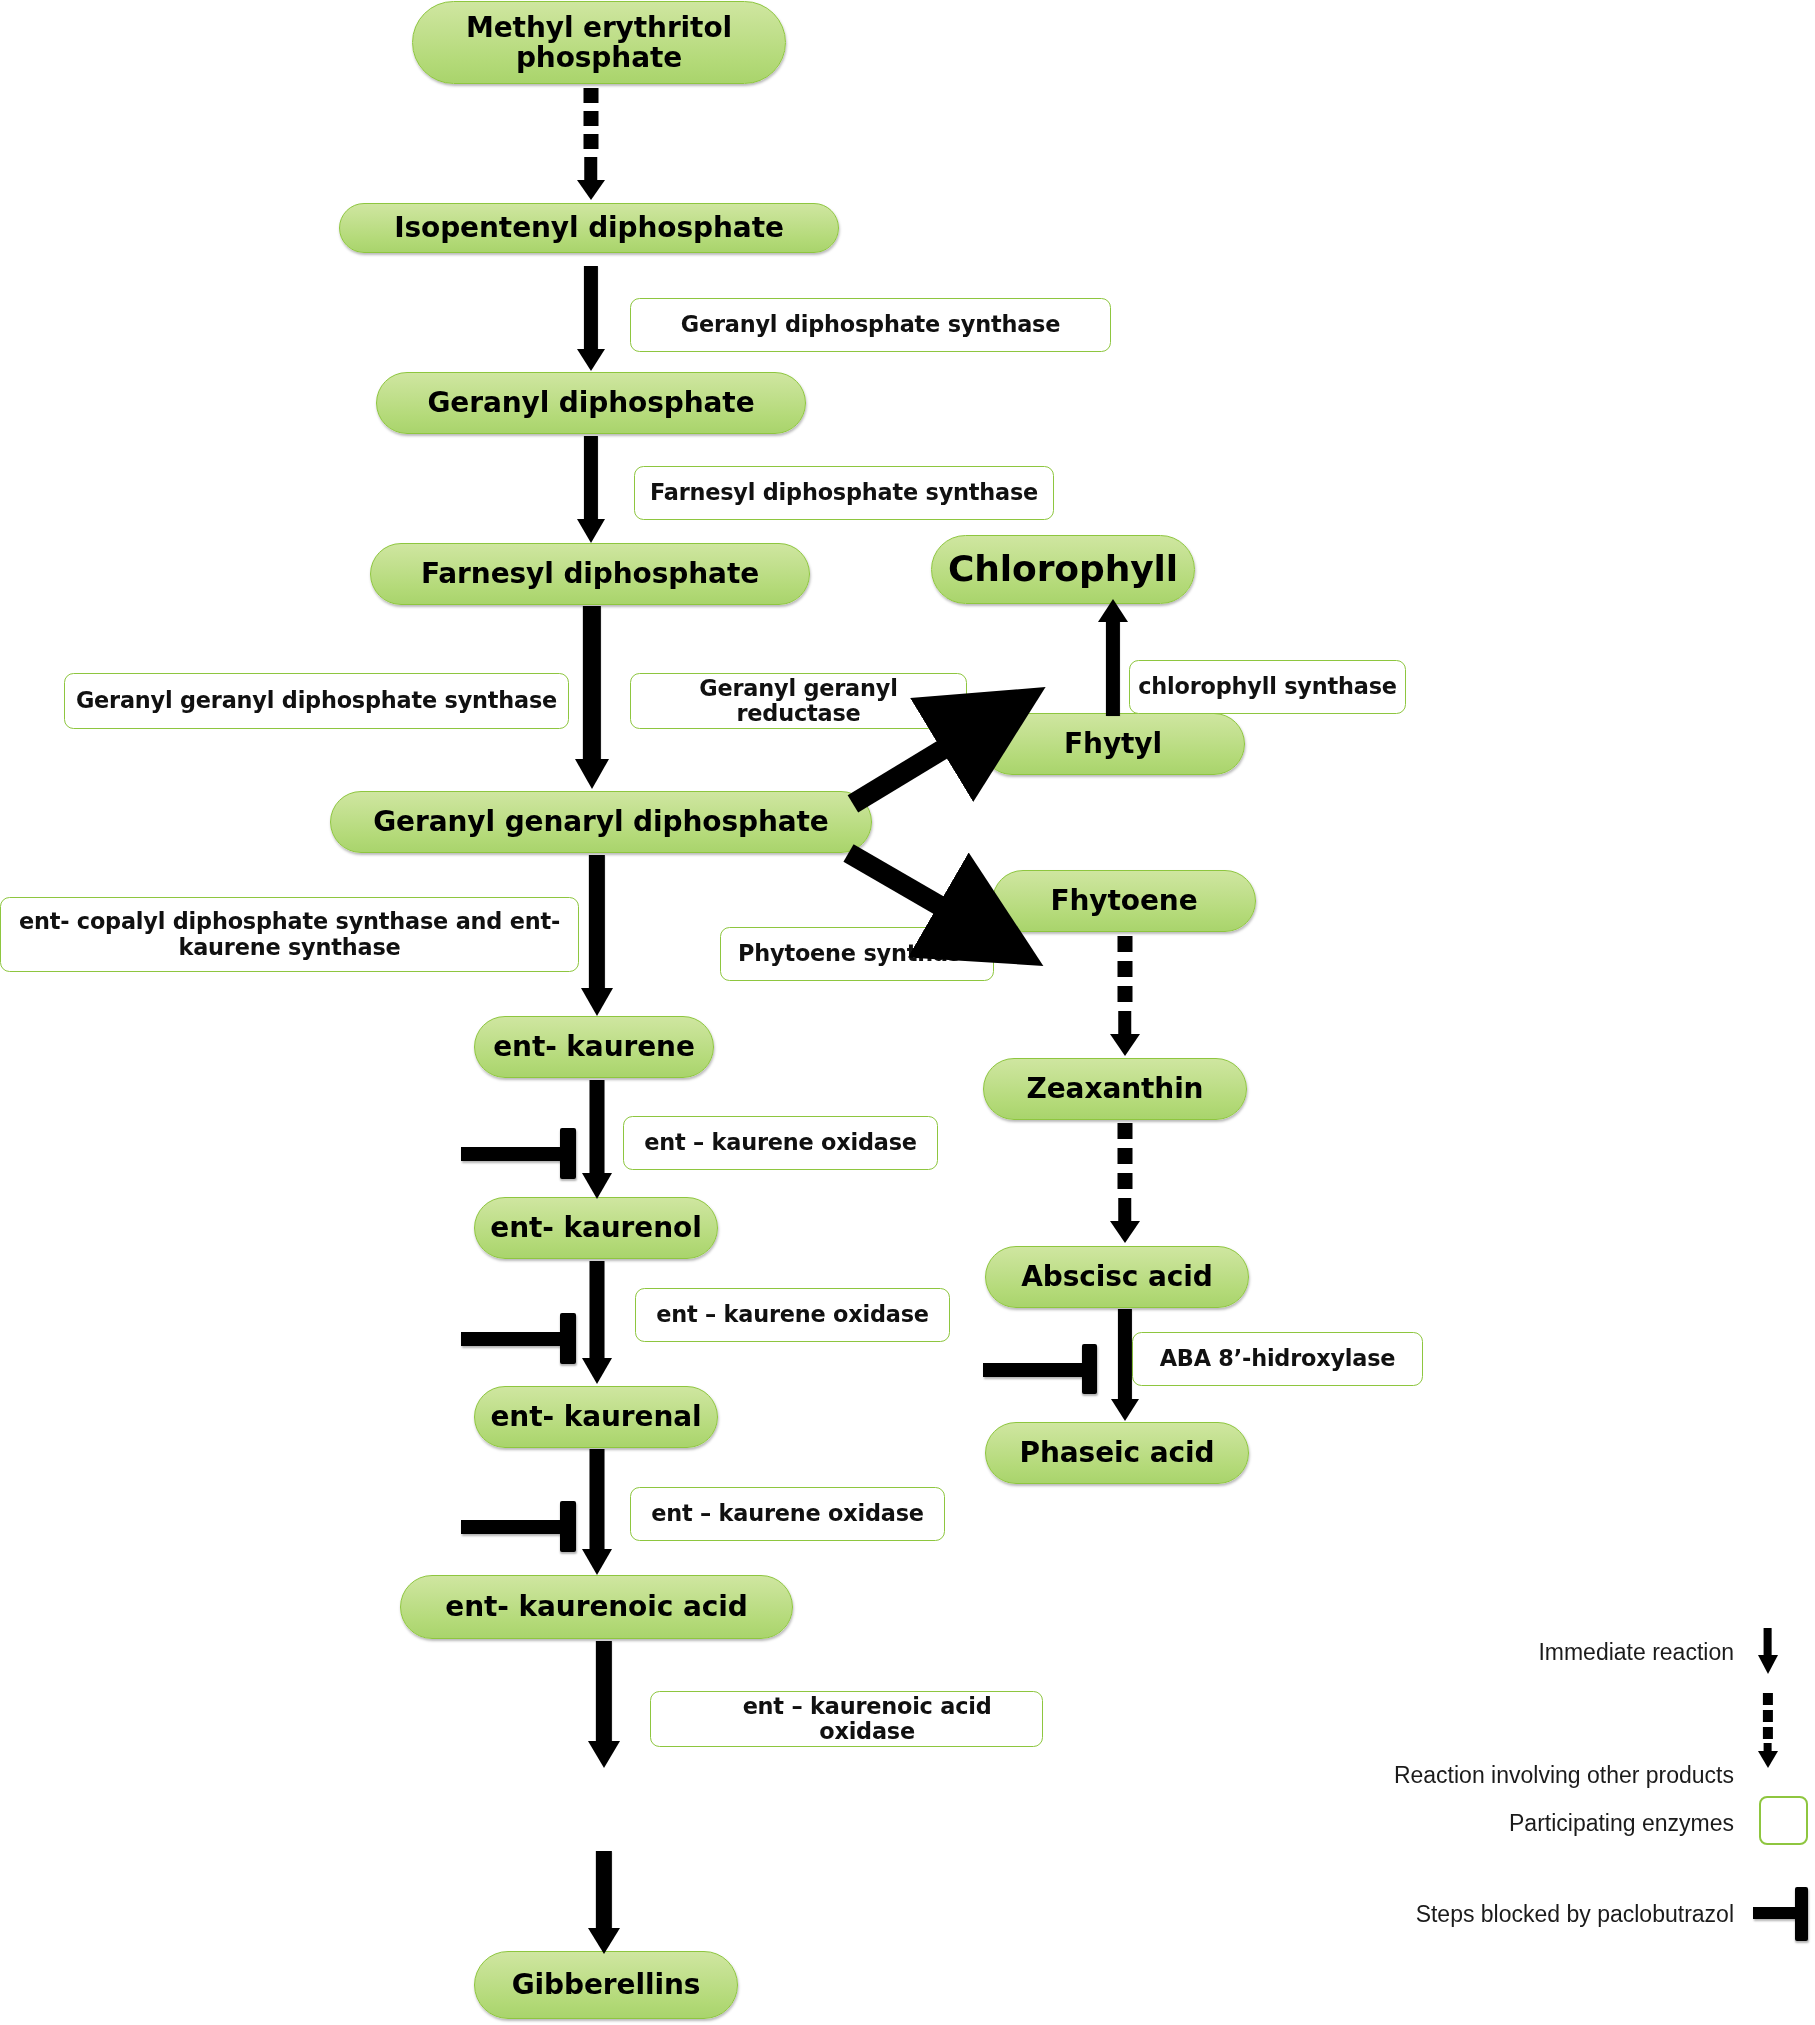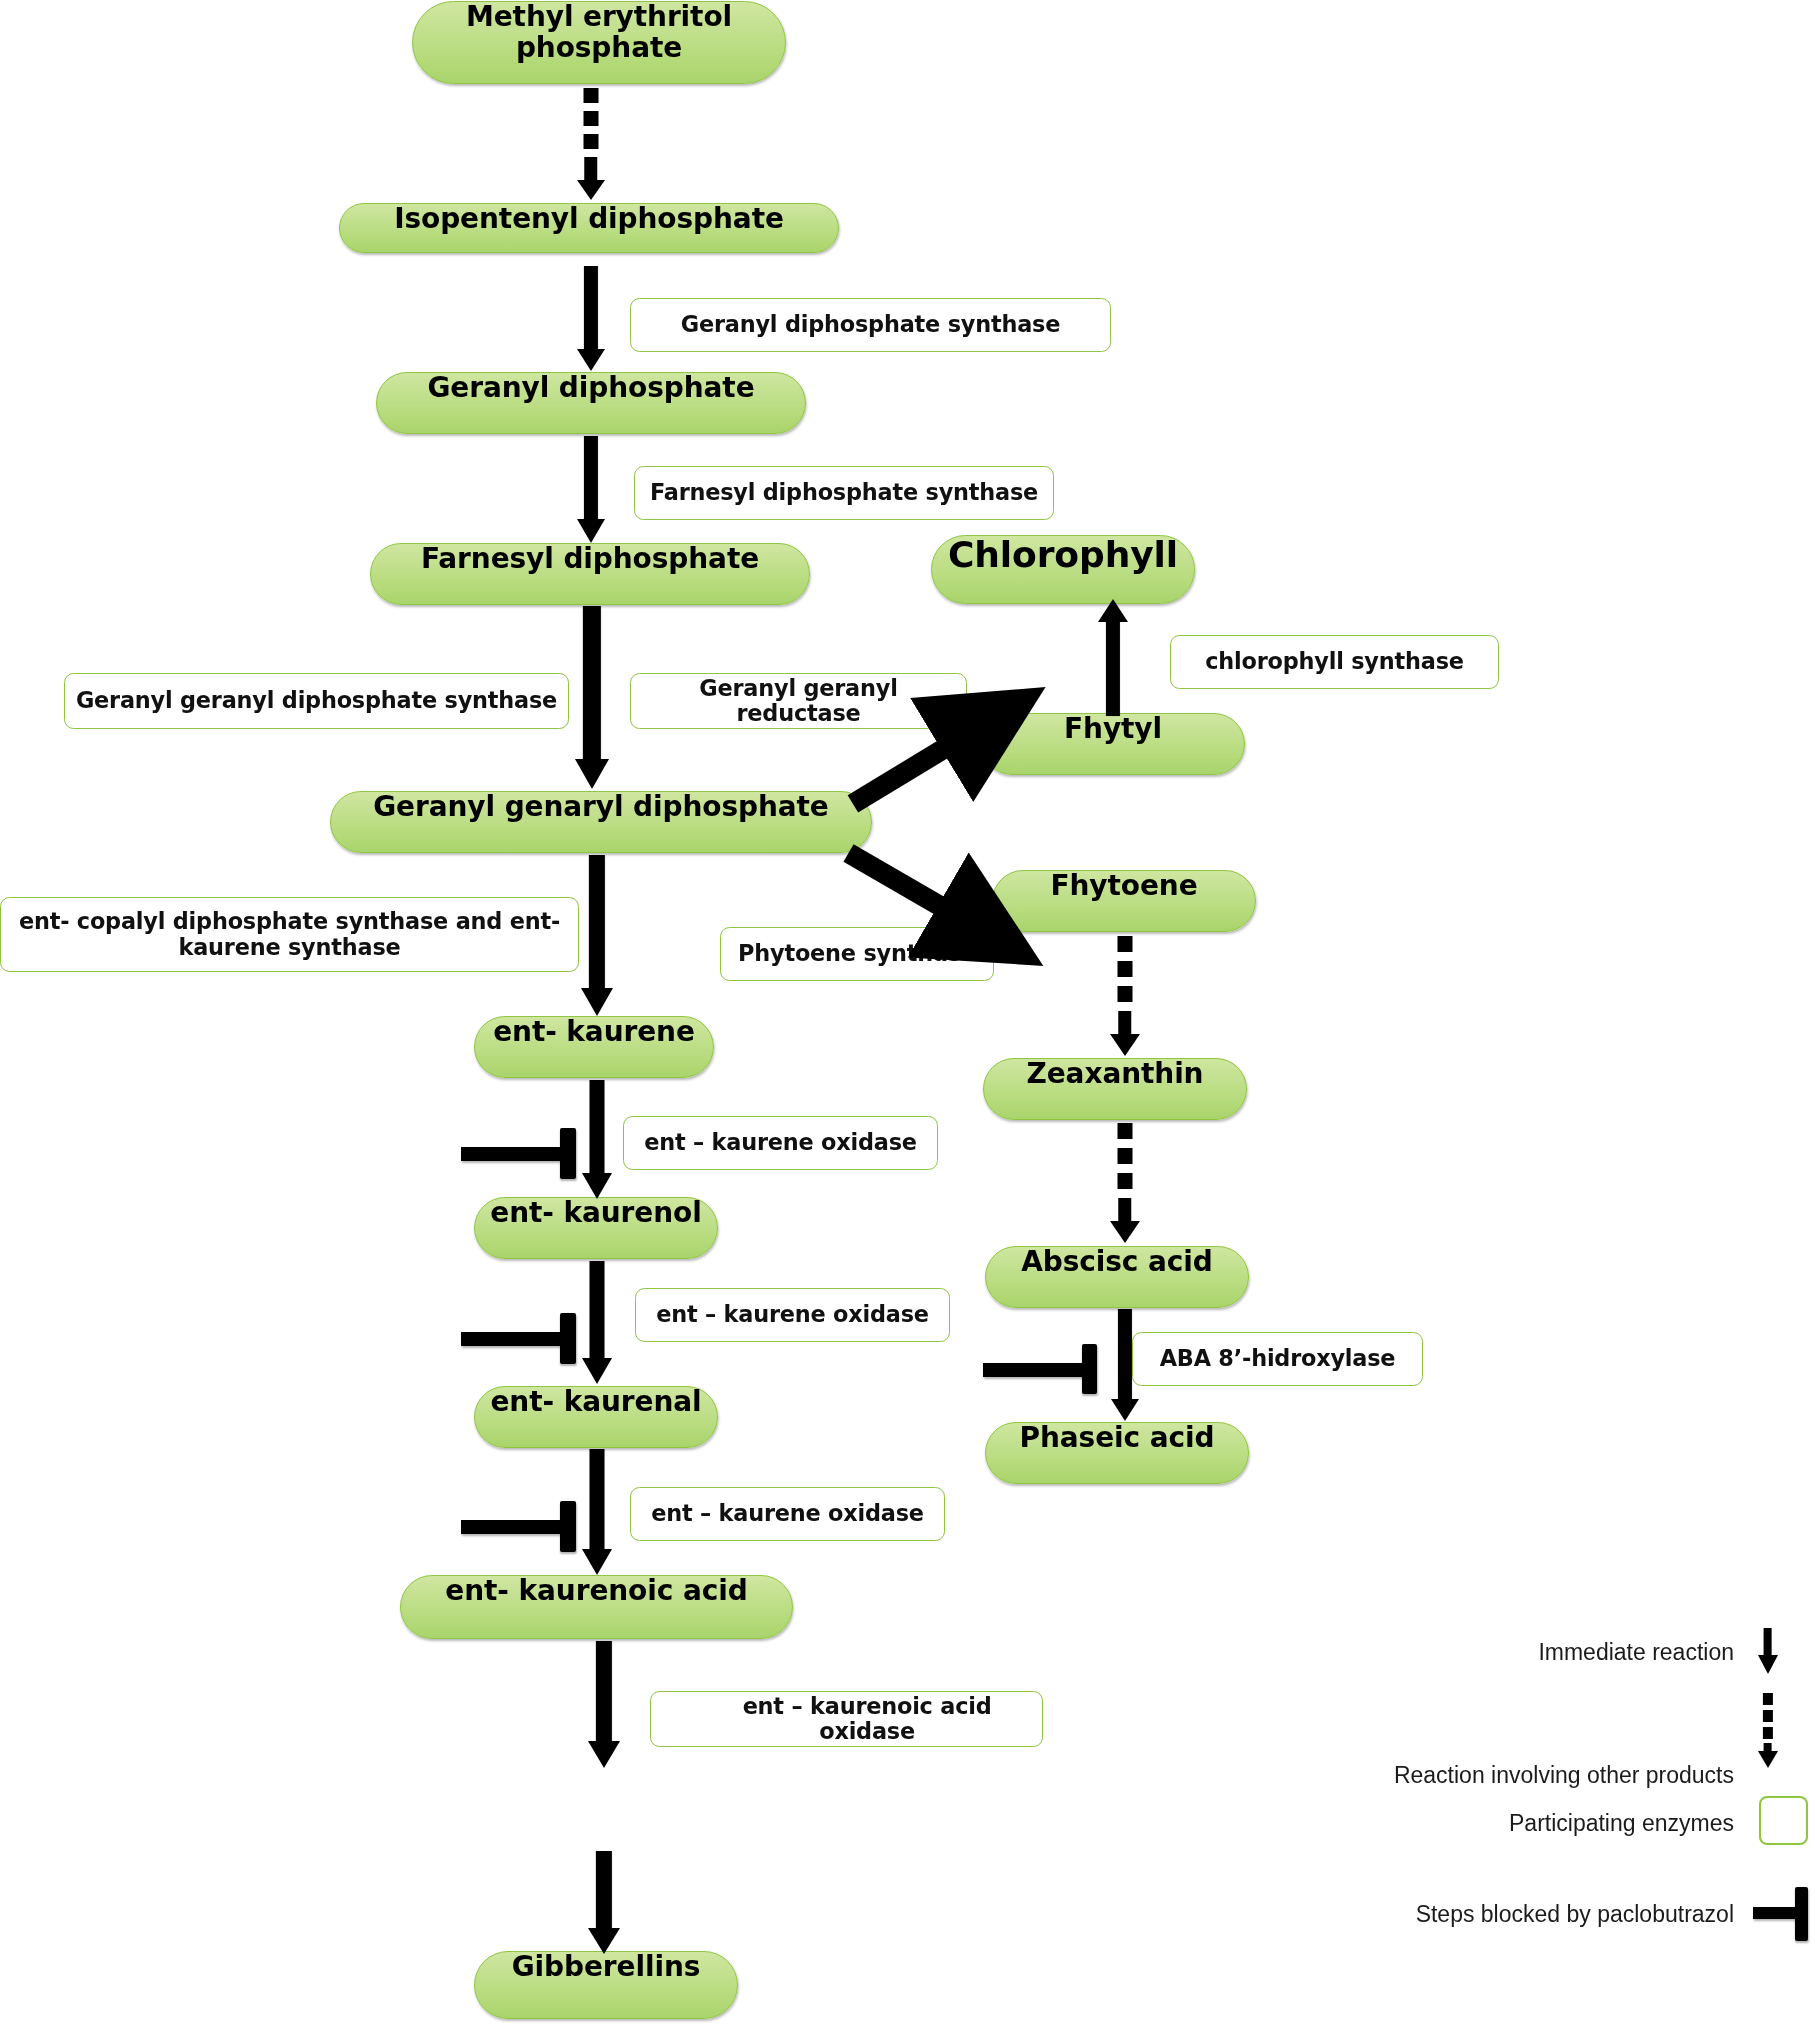--- a/index.html
+++ b/index.html
@@ -8,21 +8,21 @@
   #canvas{
     position:relative;
     width:1816px;height:2025px;
     background:#ffffff;
     overflow:hidden;
   }
   
   .node{
     position:absolute;
     box-sizing:border-box;
-    display:flex;align-items:flex-start;justify-content:center;
+    display:flex;align-items:center;justify-content:center;
     text-align:center;
     color:#000000;
     font-weight:bold;
     font-family:"DejaVu Sans", sans-serif;
     background:linear-gradient(to bottom,#cfe6a0 0%,#c2e08e 35%,#b4da79 72%,#a9d46c 100%);
     border:1.4px solid #8ec63f;
     border-radius:6772px;
     box-shadow:0.7px 2px 2.7px rgba(0,0,0,0.28);
     line-height:1.08;
     padding:0 6.8px;
@@ -167,21 +167,21 @@
   </div>
 
   <div class="enz" style="left:64px;top:673px;width:505px;height:56px;font-size:22.4px;">
     <span>Geranyl geranyl diphosphate synthase</span>
   </div>
 
   <div class="enz" style="left:630px;top:673px;width:337px;height:56px;font-size:22.4px;">
     <span>Geranyl geranyl reductase</span>
   </div>
 
-  <div class="enz" style="left:1129px;top:635px;width:329px;height:54px;font-size:22.4px;margin-left:41px;">
+  <div class="enz" style="left:1129px;top:660px;width:277px;height:54px;font-size:22.4px;">
     <span>chlorophyll synthase</span>
   </div>
 
   <div class="enz" style="left:0px;top:897px;width:579px;height:75px;font-size:22.4px;">
     <span>ent- copalyl diphosphate synthase and ent-kaurene synthase</span>
   </div>
 
   <div class="enz" style="left:720px;top:927px;width:274px;height:54px;font-size:22.4px;">
     <span>Phytoene synthase</span>
   </div>

